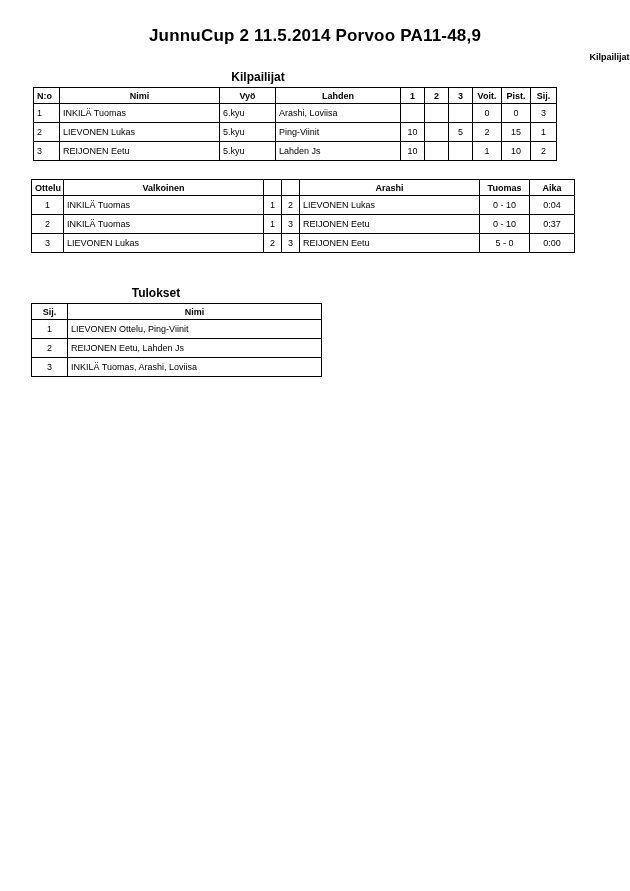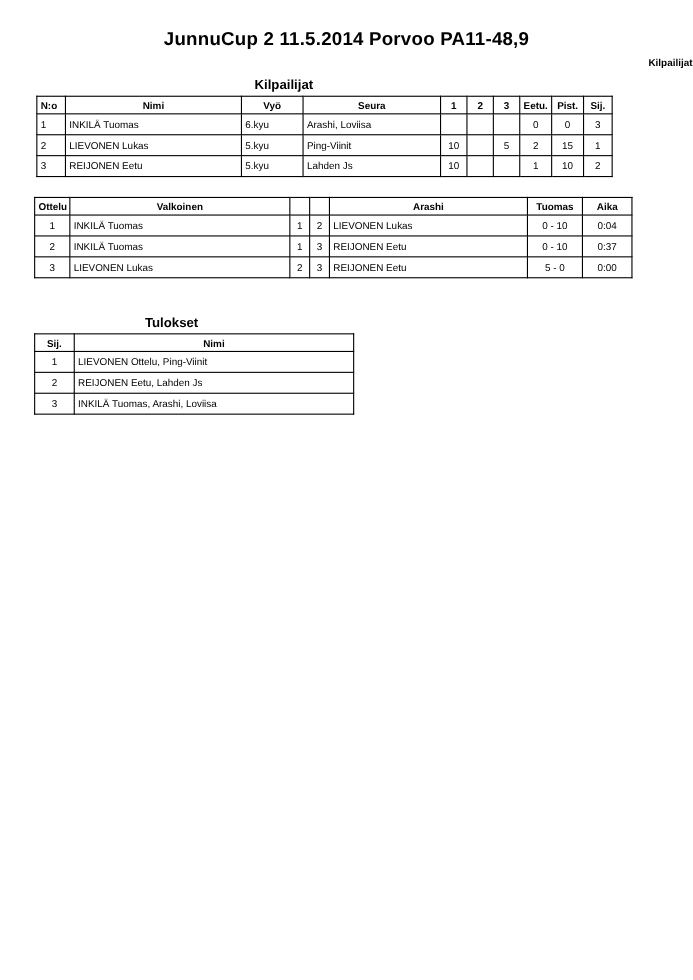--- a/index.html
+++ b/index.html
@@ -155,25 +155,25 @@
           <col class="c-m">
         <col class="c-voit">
           <col class="c-pist">
           <col class="c-sij">
       </colgroup>
       <thead>
         <tr>
           <th style="text-align:left">N:o</th>
           <th>Nimi</th>
           <th>Vyö</th>
-          <th>Seura</th>
+          <th>Lahden</th>
           <th>1</th>
           <th>2</th>
           <th>3</th>
-          <th>Eetu.</th>
+          <th>Voit.</th>
           <th>Pist.</th>
           <th>Sij.</th>
         </tr>
       </thead>
       <tbody>
         <tr>
           <td>1</td>
           <td>INKILÄ Tuomas</td>
           <td>6.kyu</td>
           <td>Arashi, Loviisa</td>

